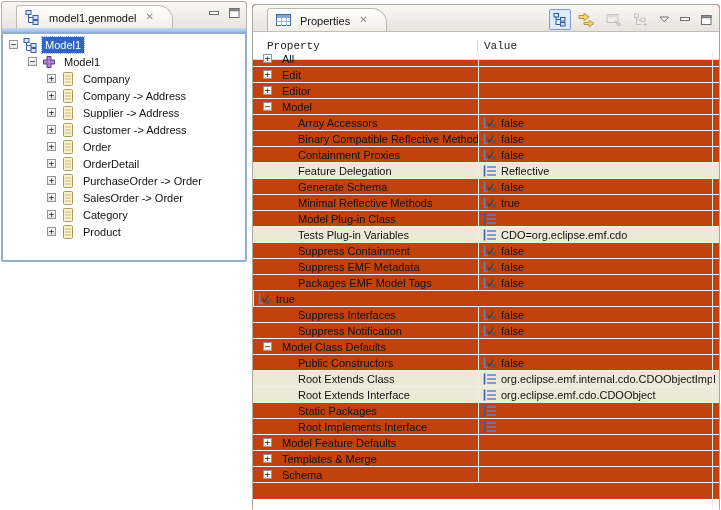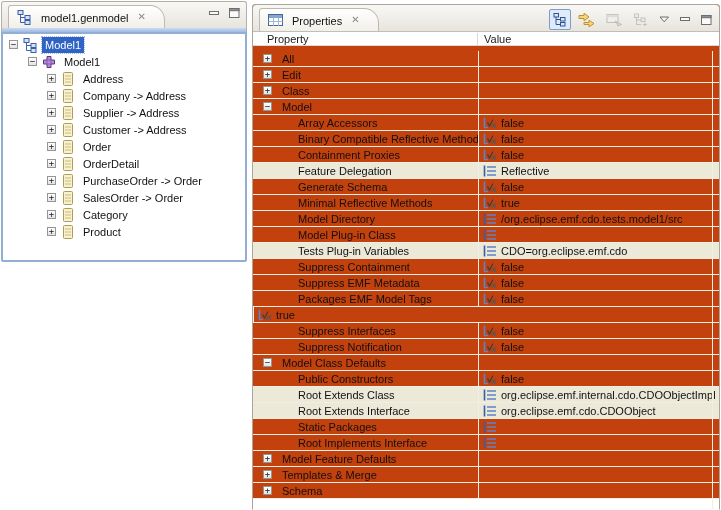--- a/index.html
+++ b/index.html
@@ -14,21 +14,21 @@
   
   .panel{position:absolute;box-sizing:border-box;}
   .tabbar{
     position:relative;height:27px;box-sizing:border-box;
     background:linear-gradient(#f9f8f5,#e7e4dd);
     border:1px solid #b3afa6;border-bottom:none;
     border-radius:3px 3px 0 0;
     display:flex;align-items:flex-end;
   }
   .tab{
-    height:23px;margin-left:6px;display:flex;align-items:center;gap:5px;
+    height:23px;margin-left:14px;display:flex;align-items:center;gap:5px;
     padding:0 18px 0 7px;box-sizing:border-box;
     background:linear-gradient(#ffffff,#f1efe9);
     border:1px solid #bdb9b0;border-bottom:none;
     border-radius:3px 15px 0 0;
     white-space:nowrap;
   }
   .tab-label{padding-top:1px;}
   .close-x{
     font-size:10px;color:#8a8a8a;margin-left:4px;cursor:default;
     font-family:"DejaVu Sans",sans-serif;line-height:1;
@@ -55,22 +55,22 @@
   .trow.selected .tlabel{background:#2f63c4;color:#fff;outline:1px dotted #9db9e8;}
   
   #props-panel{left:252px;top:4px;width:468px;height:507px;border:1px solid #aaa69b;border-radius:3px;background:#c2410c;}
   #props-panel .tabbar{border:none;border-bottom:1px solid #c2beb4;border-radius:3px 3px 0 0;}
   .toolbar{position:absolute;right:4px;top:4px;display:flex;align-items:center;gap:4px;}
   .tbtn{padding:2px;border:1px solid transparent;display:flex;align-items:center;justify-content:center;}
   .tbtn.pressed{border:1px solid #7e9cc9;background:#dfeafa;border-radius:2px;}
   .tbtn.disabled{opacity:.45;}
   .tbtn-sys{padding:1px 2px;}
   #grid-header{
-    height:14px;display:flex;align-items:center;box-sizing:border-box;
-    border-bottom:1px solid #d9d9d9;background:#fff;color:#222;
+    height:28px;display:flex;align-items:center;box-sizing:border-box;
+    border-bottom:1px solid #d9d9d9;background:#fff;color:#222;font-family:Liberation Mono, monospace;
   }
   #col-property{width:225px;box-sizing:border-box;padding-left:14px;border-right:1px solid #d9d9d9;}
   #col-value{padding-left:6px;}
   #grid-body{position:absolute;left:0;right:0;top:46px;bottom:0;overflow:hidden;}
   .prow{height:16px;display:flex;align-items:center;box-sizing:border-box;border-bottom:1px solid #f1efe3;}
   .prow.hl{background:#ece9d8;}
   .pcell{width:225px;flex:0 0 225px;box-sizing:border-box;display:flex;align-items:center;overflow:hidden;white-space:nowrap;height:100%;}
   .pcell.cat{padding-left:10px;gap:6px;}
   .pcell.leaf{padding-left:45px;}
   .vcell{flex:1 1 auto;display:flex;align-items:center;gap:4px;border-left:1px solid #f1efe3;height:100%;padding-left:4px;overflow:hidden;white-space:nowrap;box-sizing:border-box;}
@@ -134,21 +134,21 @@
         <span class="tlabel">Model1</span>
       </div>
       <div class="trow" style="padding-left: 44px;">
         <span class="expander">+</span>
         <span class="ticon">
           <svg width="16" height="16" viewBox="0 0 16 16">
             <rect x="3.5" y="1.5" width="9" height="13" rx="1" fill="#f7f1cf" stroke="#ad9c57"></rect>
             <path d="M5 5 h6 M5 8 h6 M5 11 h6" stroke="#cdbd79"></path>
           </svg>
         </span>
-        <span class="tlabel">Address</span>
+        <span class="tlabel">Company</span>
       </div>
       <div class="trow" style="padding-left: 44px;">
         <span class="expander">+</span>
         <span class="ticon">
           <svg width="16" height="16" viewBox="0 0 16 16">
             <rect x="3.5" y="1.5" width="9" height="13" rx="1" fill="#f7f1cf" stroke="#ad9c57"></rect>
             <path d="M5 5 h6 M5 8 h6 M5 11 h6" stroke="#cdbd79"></path>
           </svg>
         </span>
         <span class="tlabel">Company -&gt; Address</span>
@@ -312,21 +312,21 @@
       <div class="prow">
         <div class="pcell cat">
           <span class="expander">+</span>
           <span>Edit</span>
         </div>
         <div class="vcell"></div>
       </div>
       <div class="prow">
         <div class="pcell cat">
           <span class="expander">+</span>
-          <span>Class</span>
+          <span>Editor</span>
         </div>
         <div class="vcell"></div>
       </div>
       <div class="prow">
         <div class="pcell cat">
           <span class="expander">−</span>
           <span>Model</span>
         </div>
         <div class="vcell"></div>
       </div>
@@ -410,34 +410,20 @@
         </div>
         <div class="vcell">
           <span class="vicon">
             <svg width="14" height="12" viewBox="0 0 14 12">
               <path d="M1.5 0.5 V10.5 H5" stroke="#5f82c4" stroke-width="1.6" fill="none"></path>
               <path d="M4.5 5.5 L6.5 9 L10 2.5" stroke="#3c3c3c" stroke-width="1.2" fill="none"></path>
               <path d="M8.5 6.5 l4.5 4 M13 6.5 l-4.5 4" stroke="#555" stroke-width="1.1" fill="none"></path>
             </svg>
           </span>
           <span>true</span>
-        </div>
-      </div>
-      <div class="prow">
-        <div class="pcell leaf">
-          <span>Model Directory</span>
-        </div>
-        <div class="vcell">
-          <span class="vicon">
-            <svg width="14" height="12" viewBox="0 0 14 12">
-              <path d="M1.5 0.5 V11.5" stroke="#3a5da8" stroke-width="1.6" fill="none"></path>
-              <path d="M4 2 H13 M4 6 H13 M4 10 H13" stroke="#5f82c4" stroke-width="1.7" fill="none"></path>
-            </svg>
-          </span>
-          <span>/org.eclipse.emf.cdo.tests.model1/src</span>
         </div>
       </div>
       <div class="prow">
         <div class="pcell leaf">
           <span>Model Plug-in Class</span>
         </div>
         <div class="vcell">
           <span class="vicon">
             <svg width="14" height="12" viewBox="0 0 14 12">
               <path d="M1.5 0.5 V11.5" stroke="#3a5da8" stroke-width="1.6" fill="none"></path>

